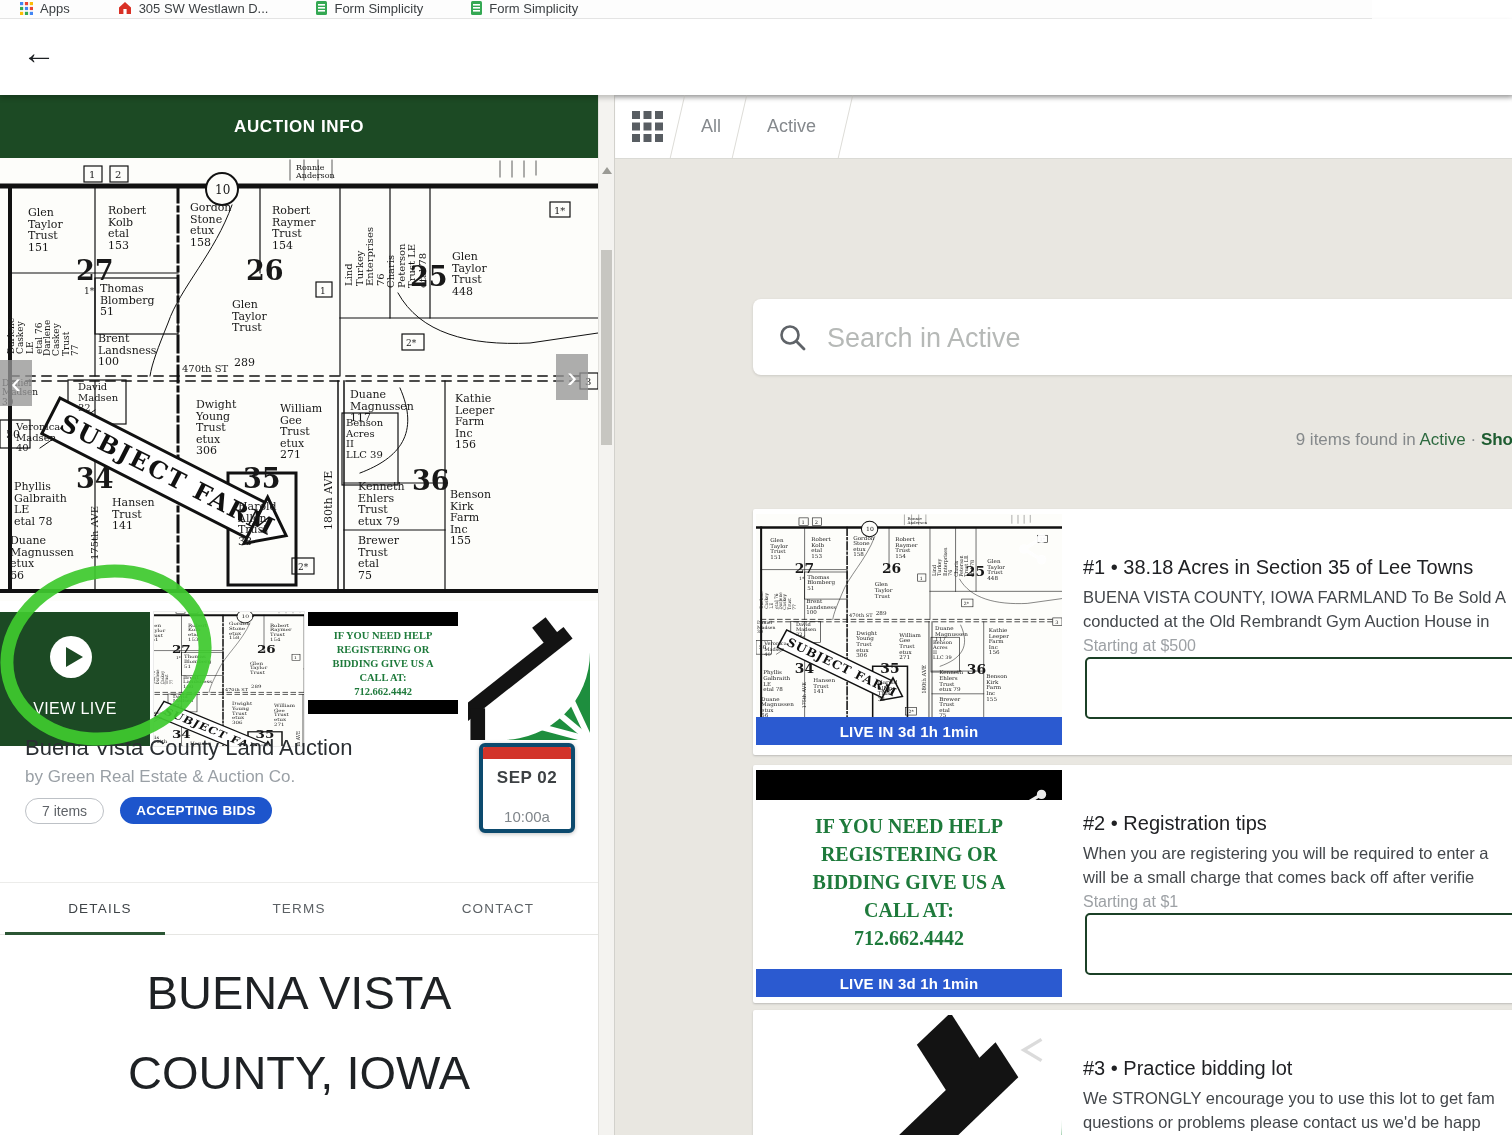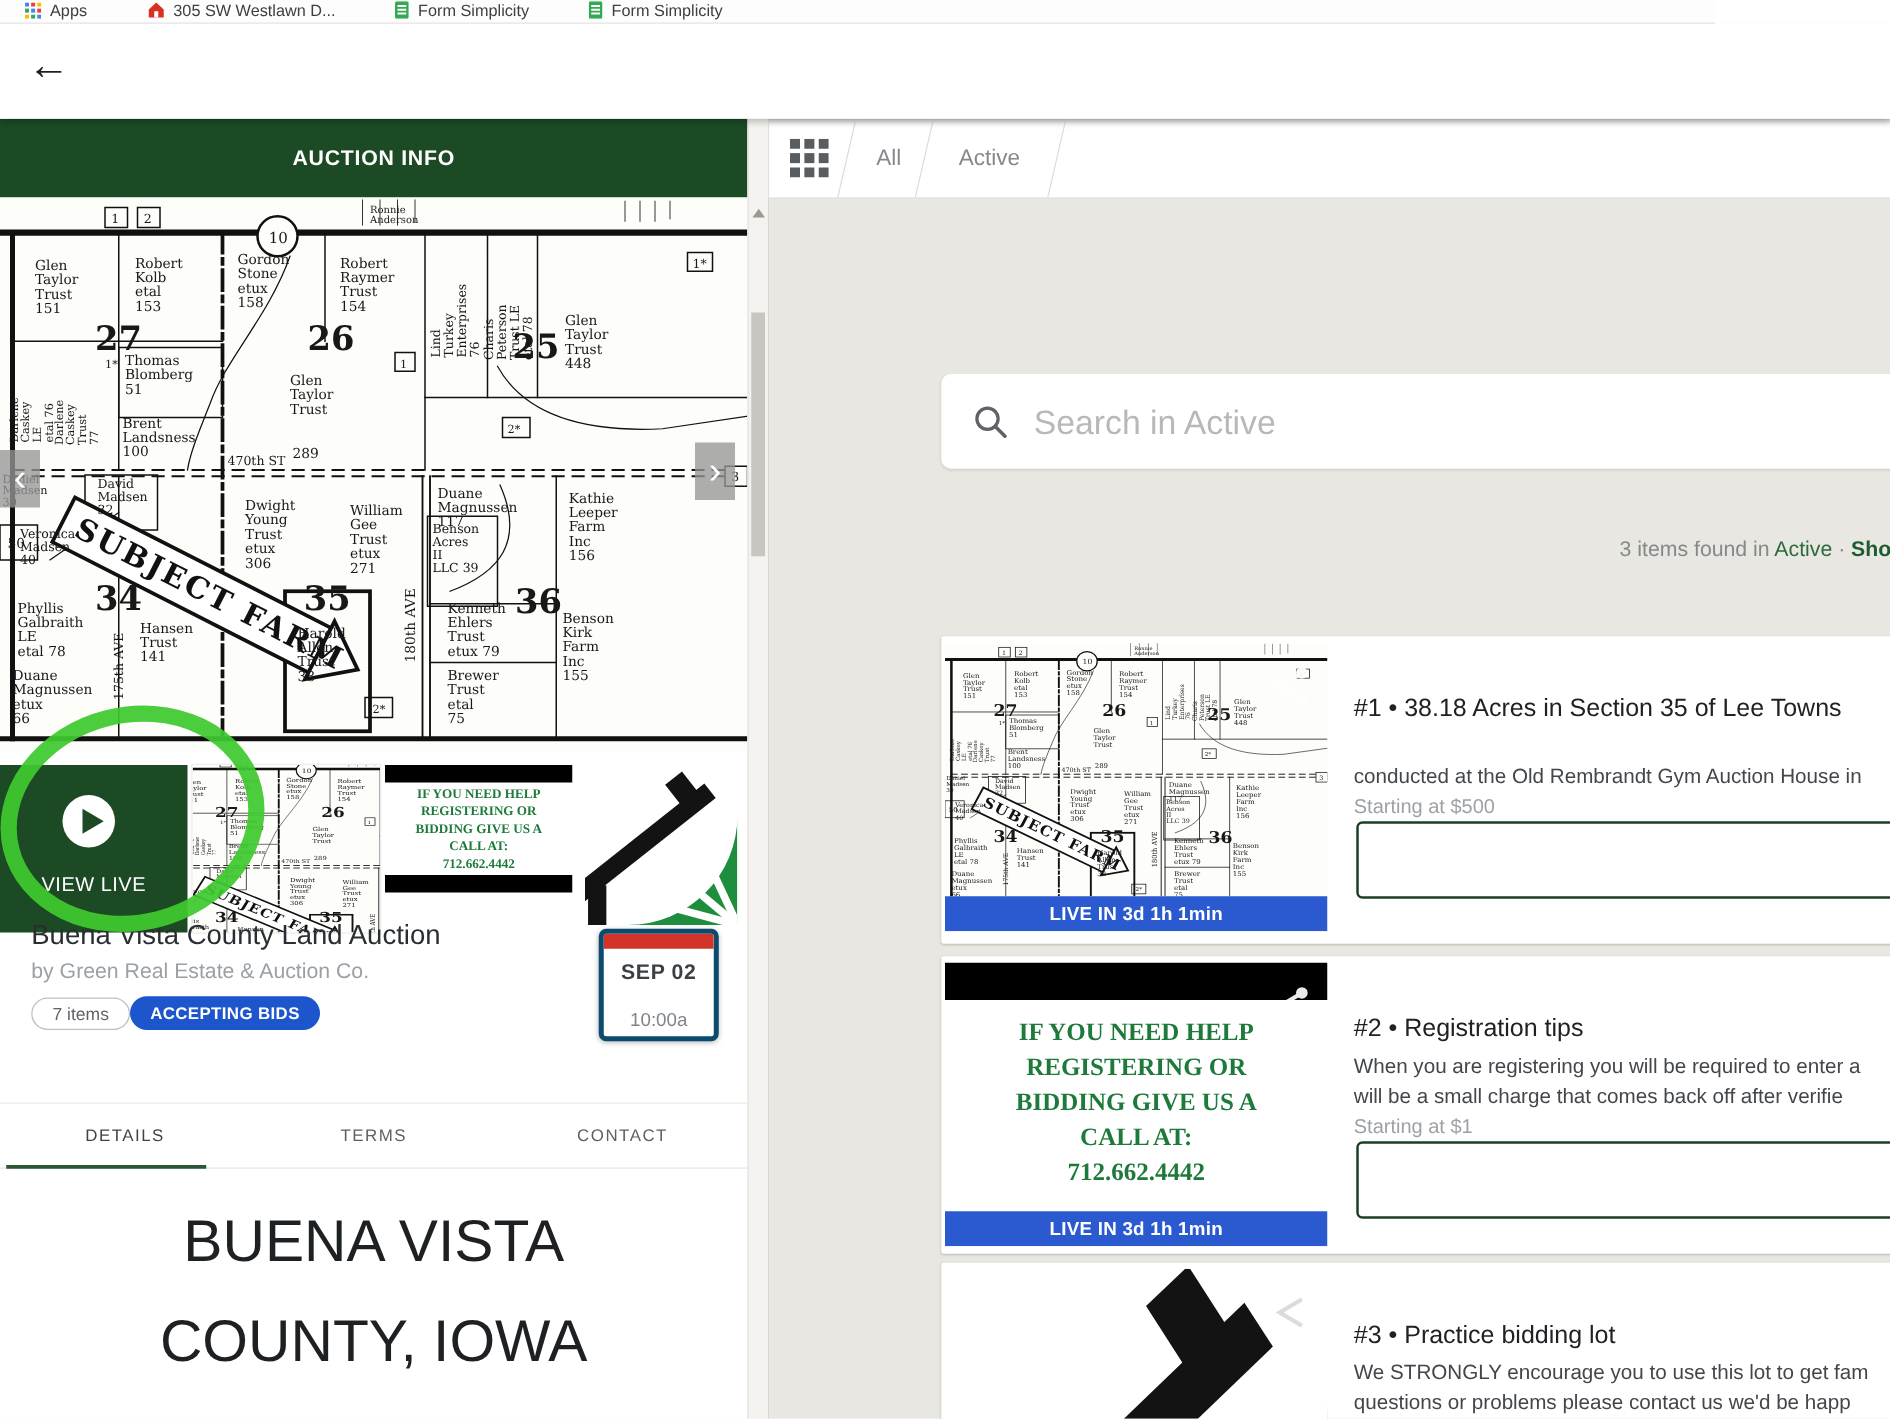--- a/index.html
+++ b/index.html
@@ -47,21 +47,21 @@
   .help-bar.t{top:0}.help-bar.b{top:88px}
   .help-txt-sm{position:absolute;left:0;top:17px;width:100%;text-align:center;
     font-family:"Liberation Serif",serif;font-weight:bold;color:#1e7a3b;font-size:10.5px;line-height:14px}
   #tile-logo{left:468px;width:122px}
   #tile-logo svg{display:block;width:122px;height:134px}
 
   .highlight{position:absolute;left:-12px;top:455px;width:245px;height:215px;pointer-events:none;z-index:4}
 
   .lp-title{position:absolute;left:25px;top:640px;font-size:22px;color:#2a2e32}
   .lp-by{position:absolute;left:25px;top:672px;font-size:17px;color:#9aa0a6}
-  .lp-pills{position:absolute;left:25px;top:702px;display:flex;align-items:center}
+  .lp-pills{position:absolute;left:25px;top:702px;display:flex;gap:16px;align-items:center}
   .pill-items{border:1.5px solid #bdc1c6;border-radius:16px;padding:4px 16px;font-size:14px;color:#5f6368;background:#fff}
   .pill-bids{background:#1d55cc;color:#fff;border-radius:16px;padding:6px 16px;font-size:13.5px;font-weight:bold;letter-spacing:.3px}
   .calendar{position:absolute;left:479px;top:648px;width:88px;height:82px;background:#fff;border:4px solid #0c4a6e;
     border-radius:6px;box-shadow:0 1px 4px rgba(0,0,0,.25);overflow:hidden;text-align:center}
   .cal-strip{height:12px;background:#d2342a}
   .cal-date{margin-top:9px;font-size:17px;font-weight:bold;color:#3c4043;letter-spacing:.5px}
   .cal-time{margin-top:20px;font-size:15px;color:#80868b}
 
   .lp-tabs{position:absolute;left:0;top:787px;width:598px;height:53px;border-top:1px solid #ececea;
     border-bottom:1px solid #e6e6e3;box-sizing:border-box}
@@ -384,41 +384,42 @@
         <span class="search-icon">
           <svg width="30" height="30" viewBox="0 0 30 30">
               <circle cx="12" cy="12" r="8.5" fill="none" stroke="#5f6368" stroke-width="2.6"></circle>
               <line x1="18.6" y1="18.6" x2="26" y2="26" stroke="#5f6368" stroke-width="2.8" stroke-linecap="round"></line>
             </svg>
         </span>
         <input class="search-input" type="text" placeholder="Search in Active" style="">
       </div>
 
       <div class="results">
-        <span>3 items found in </span><span class="f">Active</span><span> · </span><span class="s">Sho</span>
+        <span>9 items found in </span><span class="f">Active</span><span> · </span><span class="s">Sho</span>
       </div>
 
       <section class="card" id="card1">
         <div class="thumb">
           <svg class="img" viewBox="0 0 598 420" preserveAspectRatio="none" xmlns="http://www.w3.org/2000/svg" xmlns:xlink="http://www.w3.org/1999/xlink">
               <use href="#plat-g" xlink:href="#plat-g"></use>
             </svg>
           <span class="share">
             <svg width="34" height="34" viewBox="0 0 24 24">
                 <g fill="#fff">
                   <circle cx="18" cy="4.5" r="3.3"></circle>
                   <circle cx="5.5" cy="12" r="3.3"></circle>
                   <circle cx="18" cy="19.5" r="3.3"></circle>
                 </g>
                 <path d="M18 4.5 L5.5 12 L18 19.5" stroke="#fff" stroke-width="2.4" fill="none"></path>
               </svg>
           </span>
           <div class="livebar">LIVE IN 3d 1h 1min</div>
         </div>
         <h3 class="item-title">#1 • 38.18 Acres in Section 35 of Lee Towns</h3>
+        <p class="dsc d1">BUENA VISTA COUNTY, IOWA FARMLAND To Be Sold A</p>
         <p class="dsc d2">conducted at the Old Rembrandt Gym Auction House in</p>
         <p class="start">Starting at $500</p>
         <input class="bid" style="">
       </section>
 
       <section class="card" id="card2">
         <div class="thumb">
           <div class="hb-top"></div>
           <div class="help-txt-lg">IF YOU NEED HELP<br>REGISTERING OR<br>BIDDING GIVE US A<br>CALL AT:<br>712.662.4442</div>
           <span class="share">

